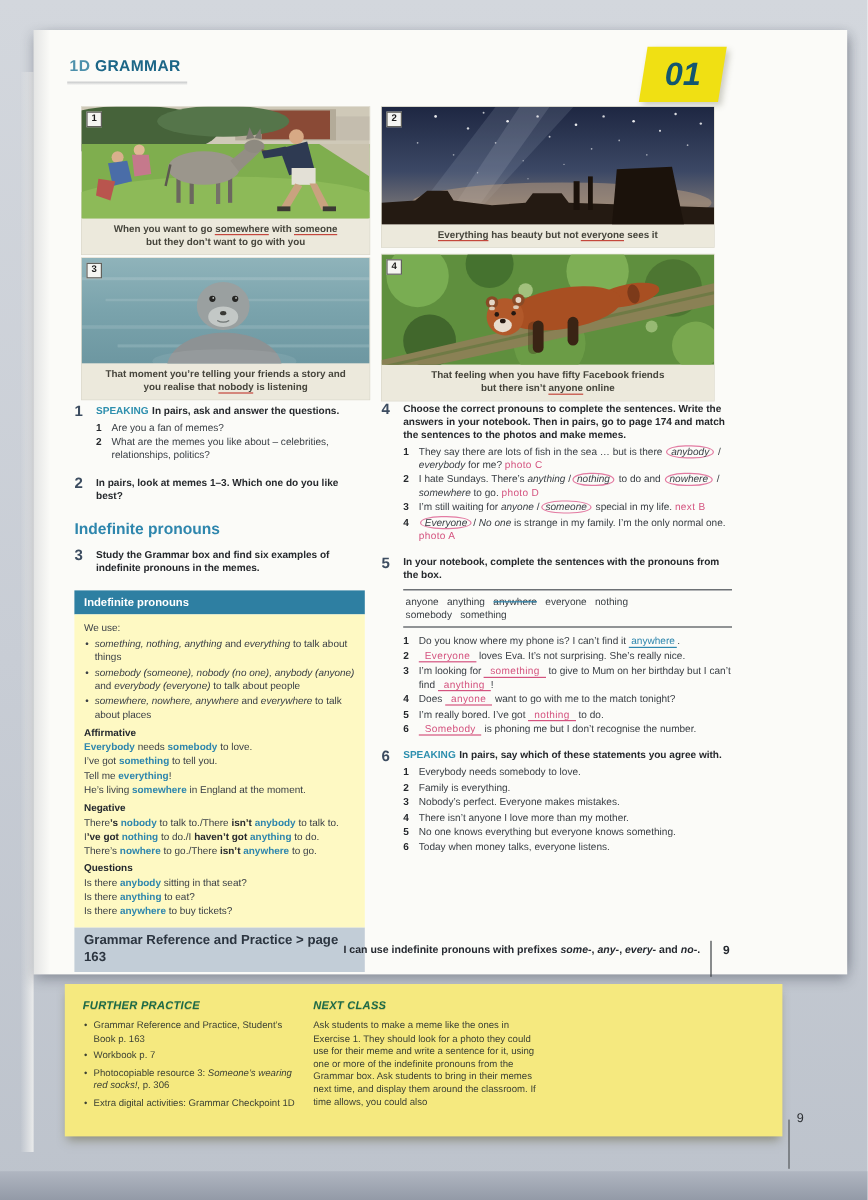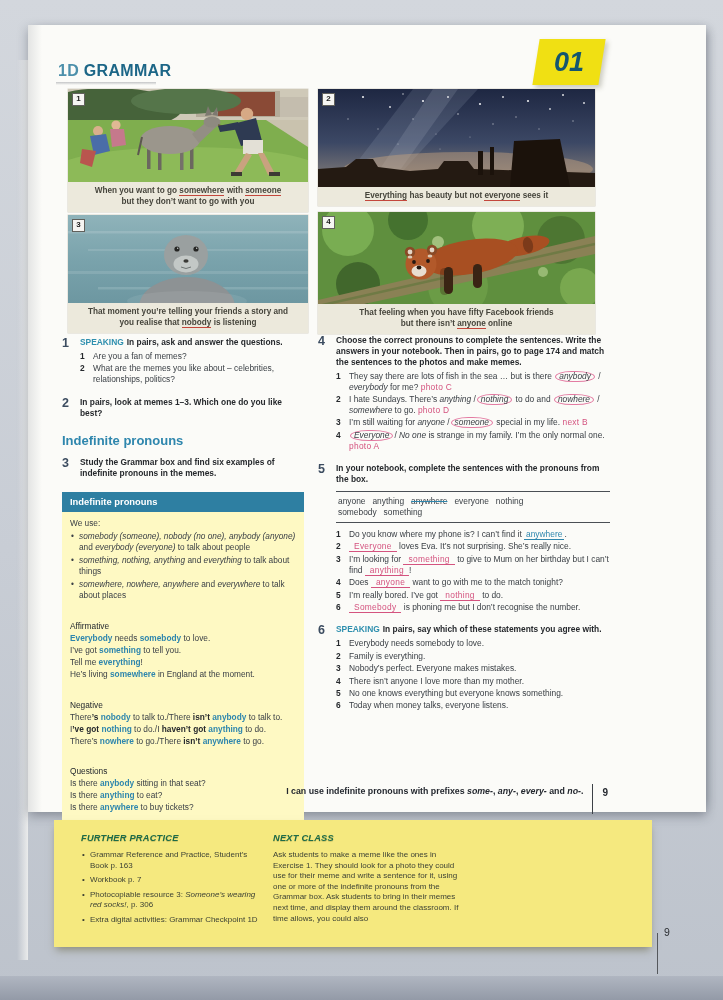--- a/index.html
+++ b/index.html
@@ -15,21 +15,21 @@
     background:linear-gradient(90deg,rgba(255,255,255,.0),rgba(245,245,243,.8)); }
 
   
   .page { position:absolute; left:28px; top:25px; width:678px; height:787px;
     background:#fbfbf8;
     box-shadow:0 4px 10px rgba(40,45,60,.35), 6px 0 10px -6px rgba(40,45,60,.3);
     font-size:8.4px; line-height:1.3; color:#3b4046; }
   .page::before { content:""; position:absolute; left:0; top:0; width:14px; height:100%;
     background:linear-gradient(90deg,rgba(120,125,135,.18),rgba(120,125,135,0)); }
 
-  .lesson-header { position:absolute; left:30px; top:36px; font-size:16px; letter-spacing:.3px;text-align:center; }
+  .lesson-header { position:absolute; left:30px; top:22px; font-size:13px; letter-spacing:.3px;text-align:center; }
   .lesson-code { color:#4d90ab; font-weight:bold; }
   .lesson-title { color:#1c6687; font-weight:bold; }
   .lesson-header::after { content:""; position:absolute; left:-2px; top:21px; width:100px; height:3px;
     background:linear-gradient(180deg,rgba(90,95,105,.35),rgba(90,95,105,0)); }
 
   .unit-badge { position:absolute; top:14px; right:104px; width:66px; height:46px;
     background:#f0e013; transform:skewX(-9deg); box-shadow:3px 3px 5px rgba(60,60,30,.25); }
   .unit-badge span { display:block; transform:skewX(9deg); font-size:27px; font-weight:bold;
     font-style:italic; color:#14566f; text-align:center; line-height:46px; }
 
@@ -56,21 +56,21 @@
   .sub-text { flex:1; }
   .section-heading { font-size:13px; font-weight:bold; color:#2e86ad; margin:11px 0 8px; }
 
   
   .gbox { margin-top:4px; }
   .gbox-title { background:#2e7fa2; color:#fff; font-weight:bold; font-size:9.4px; padding:4px 8px; }
   .gbox-body { background:#fef9c3; padding:6px 8px 7px; font-size:8.3px; color:#3b4046; }
   .g-intro { margin-bottom:2px; }
   .g-bullet { position:relative; padding-left:9px; margin-bottom:2.5px; }
   .g-bullet::before { content:"•"; position:absolute; left:1px; top:0; }
-  .g-head { font-weight:normal; color:#23282e; margin:20px 0 1px; }
+  .g-head { font-weight:bold; color:#23282e; margin:4px 0 1px; }
   .g-line { margin:1.2px 0; }
   .seg-hl { color:#2e86ad; font-weight:bold; }
   .seg-b { font-weight:bold; color:#26292d; }
   .seg-i { font-style:italic; }
   .gbox-footer { background:#c2cdd7; padding:4px 8px; font-weight:bold; font-size:11px; color:#2c3540; }
 
   
   .seg-circ { font-style:italic; display:inline-block; border:1.2px solid #e37ba2;
     border-radius:46% 54% 50% 50% / 60% 60% 55% 55%; padding:0 3px; margin:0 1px; line-height:1.05; }
   .seg-pink { color:#d4537f; letter-spacing:.3px; }
@@ -81,21 +81,21 @@
     margin:6px 0; padding:4px 2px; white-space:pre-wrap; }
 
   
   .i-can { position:absolute; top:761px; right:98px; display:flex; align-items:flex-start; gap:9px;
     font-size:8.8px; font-weight:bold; color:#24282f; }
   .i-can .divider { width:1px; height:30px; background:#3c4147; margin-top:-2px; }
   .i-can .pnum { font-size:10px; }
 
   
   .notes { position:absolute; left:54px; top:820px; width:598px; min-height:127px;
-    background:#f5e97f; padding:12px 27px 14px; display:flex; gap:14px;
+    background:#f5e97f; padding:12px 15px 14px; display:flex; gap:14px;
     font-size:8px; line-height:1.32; color:#3c4134;
     box-shadow:0 5px 8px -2px rgba(90,85,45,.5); }
   .notes h3 { font-size:9.3px; font-style:italic; font-weight:bold; color:#1d6b48;
     letter-spacing:.2px; margin-bottom:6px; text-shadow:0 1px 0 rgba(120,110,40,.25); }
   .notes .nc1 { width:178px; flex:none; }
   .notes .nc2 { width:190px; flex:none; }
   .notes .nc3 { flex:1; }
   .tn-item { position:relative; padding-left:9px; margin-bottom:4px; }
   .tn-item::before { content:"•"; position:absolute; left:1px; top:0; }
   .nc3 .assess-h { margin-top:8px; }
@@ -306,22 +306,22 @@
       <div class="ex-body">
         <div class="ex-instr">Study the Grammar box and find six examples of indefinite pronouns in the memes.</div>
       </div>
     </div>
 
     <div class="gbox">
       <div class="gbox-title">Indefinite pronouns</div>
       <div class="gbox-body">
         <div class="g-intro">We use:</div>
         <div>
+            <div class="g-bullet"><span class="seg-i">something, nothing, anything</span> and <span class="seg-i">everything</span> to talk about things</div>
             <div class="g-bullet"><span class="seg-i">somebody (someone), nobody (no one), anybody (anyone)</span> and <span class="seg-i">everybody (everyone)</span> to talk about people</div>
-            <div class="g-bullet"><span class="seg-i">something, nothing, anything</span> and <span class="seg-i">everything</span> to talk about things</div>
             <div class="g-bullet"><span class="seg-i">somewhere, nowhere, anywhere</span> and <span class="seg-i">everywhere</span> to talk about places</div>
           </div>
         <div class="g-head">Affirmative</div>
         <div>
             <div class="g-line"><span class="seg-hl">Everybody</span> needs <span class="seg-hl">somebody</span> to love.</div>
             <div class="g-line">I’ve got <span class="seg-hl">something</span> to tell you.</div>
             <div class="g-line">Tell me <span class="seg-hl">everything</span>!</div>
             <div class="g-line">He’s living <span class="seg-hl">somewhere</span> in England at the moment.</div>
           </div>
         <div class="g-head">Negative</div>

